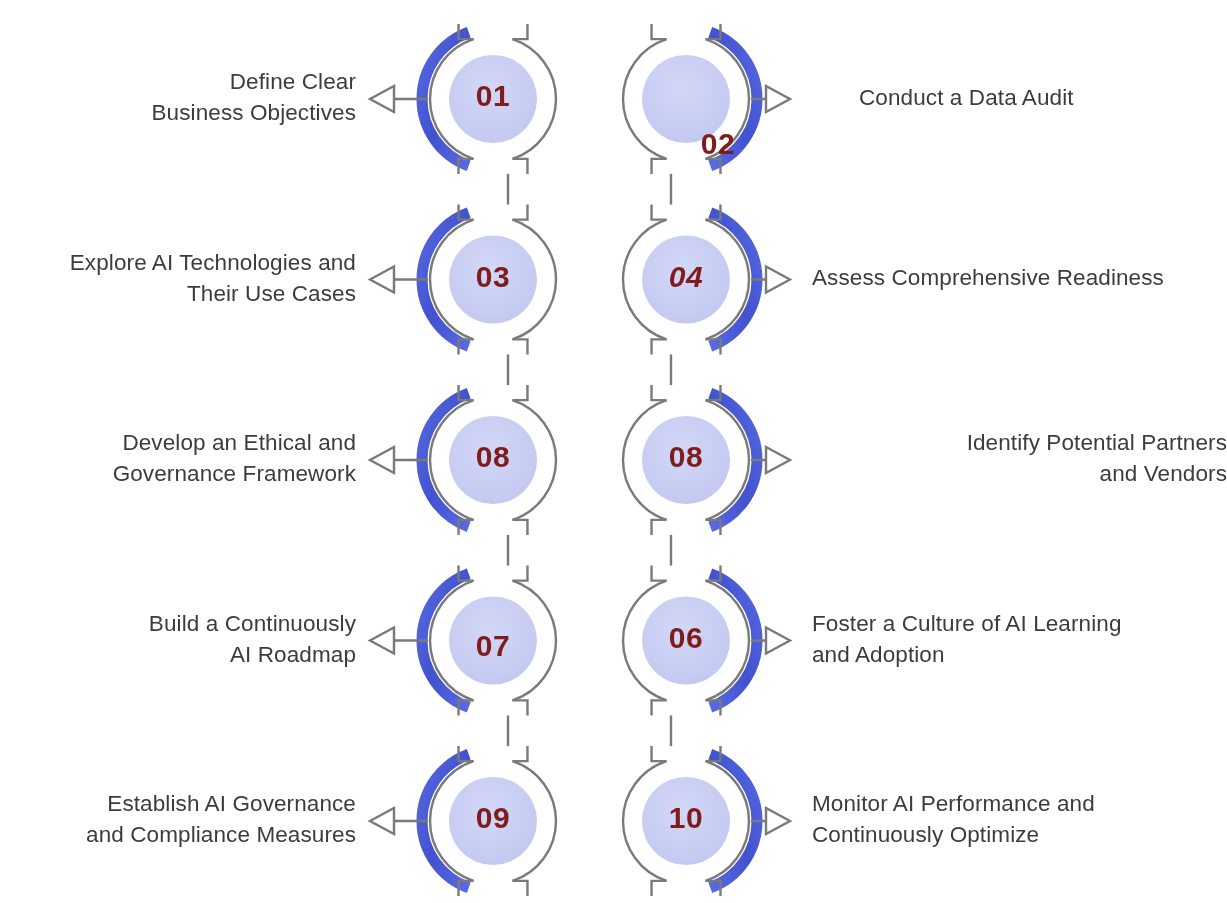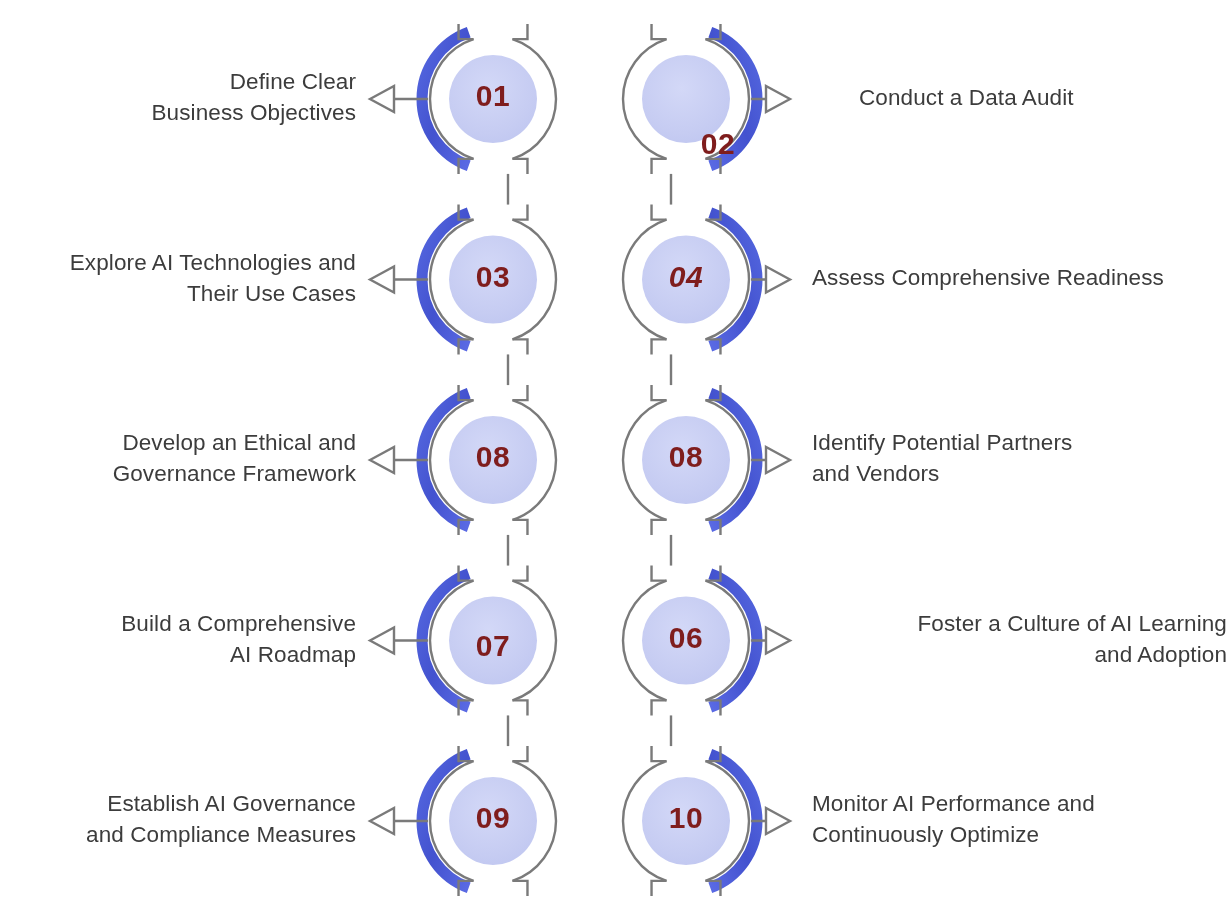--- a/index.html
+++ b/index.html
@@ -227,27 +227,27 @@
       <div class="label right" style="left: 859px; width: 415px; top: 81.5px;">Conduct a Data Audit</div>
       <div class="step-number" style="left: 443px; top: 259.5px;">03</div>
       <div class="label left" style="left: 0px; width: 356px; top: 246.5px;">Explore AI Technologies and
 Their Use Cases</div>
       <div class="step-number" style="left: 636px; top: 259.5px; font-style: italic;">04</div>
       <div class="label right" style="left: 812px; width: 415px; top: 262px;">Assess Comprehensive Readiness</div>
       <div class="step-number" style="left: 443px; top: 440px;">08</div>
       <div class="label left" style="left: 0px; width: 356px; top: 427px; padding-left: 20px;">Develop an Ethical and
 Governance Framework</div>
       <div class="step-number" style="left: 636px; top: 440px;">08</div>
-      <div class="label right" style="left: 812px; width: 415px; top: 427px;">Identify Potential Partners
+      <div class="label right" style="left: 812px; width: 415px; top: 427px; text-align: right;">Identify Potential Partners
 and Vendors</div>
       <div class="step-number" style="left: 443px; top: 620.5px; margin-top: 8px;">07</div>
-      <div class="label left" style="left: 0px; width: 356px; top: 607.5px;">Build a Comprehensive
+      <div class="label left" style="left: 0px; width: 356px; top: 607.5px;">Build a Continuously
 AI Roadmap</div>
       <div class="step-number" style="left: 636px; top: 620.5px;">06</div>
-      <div class="label right" style="left: 812px; width: 415px; top: 607.5px; text-align: right;">Foster a Culture of AI Learning
+      <div class="label right" style="left: 812px; width: 415px; top: 607.5px;">Foster a Culture of AI Learning
 and Adoption</div>
       <div class="step-number" style="left: 443px; top: 801px;">09</div>
       <div class="label left" style="left: 0px; width: 356px; top: 788px; text-align: right;">Establish AI Governance
 and Compliance Measures</div>
       <div class="step-number" style="left: 636px; top: 801px;">10</div>
       <div class="label right" style="left: 812px; width: 415px; top: 788px;">Monitor AI Performance and
 Continuously Optimize</div>
     </div>
 
 </div>

